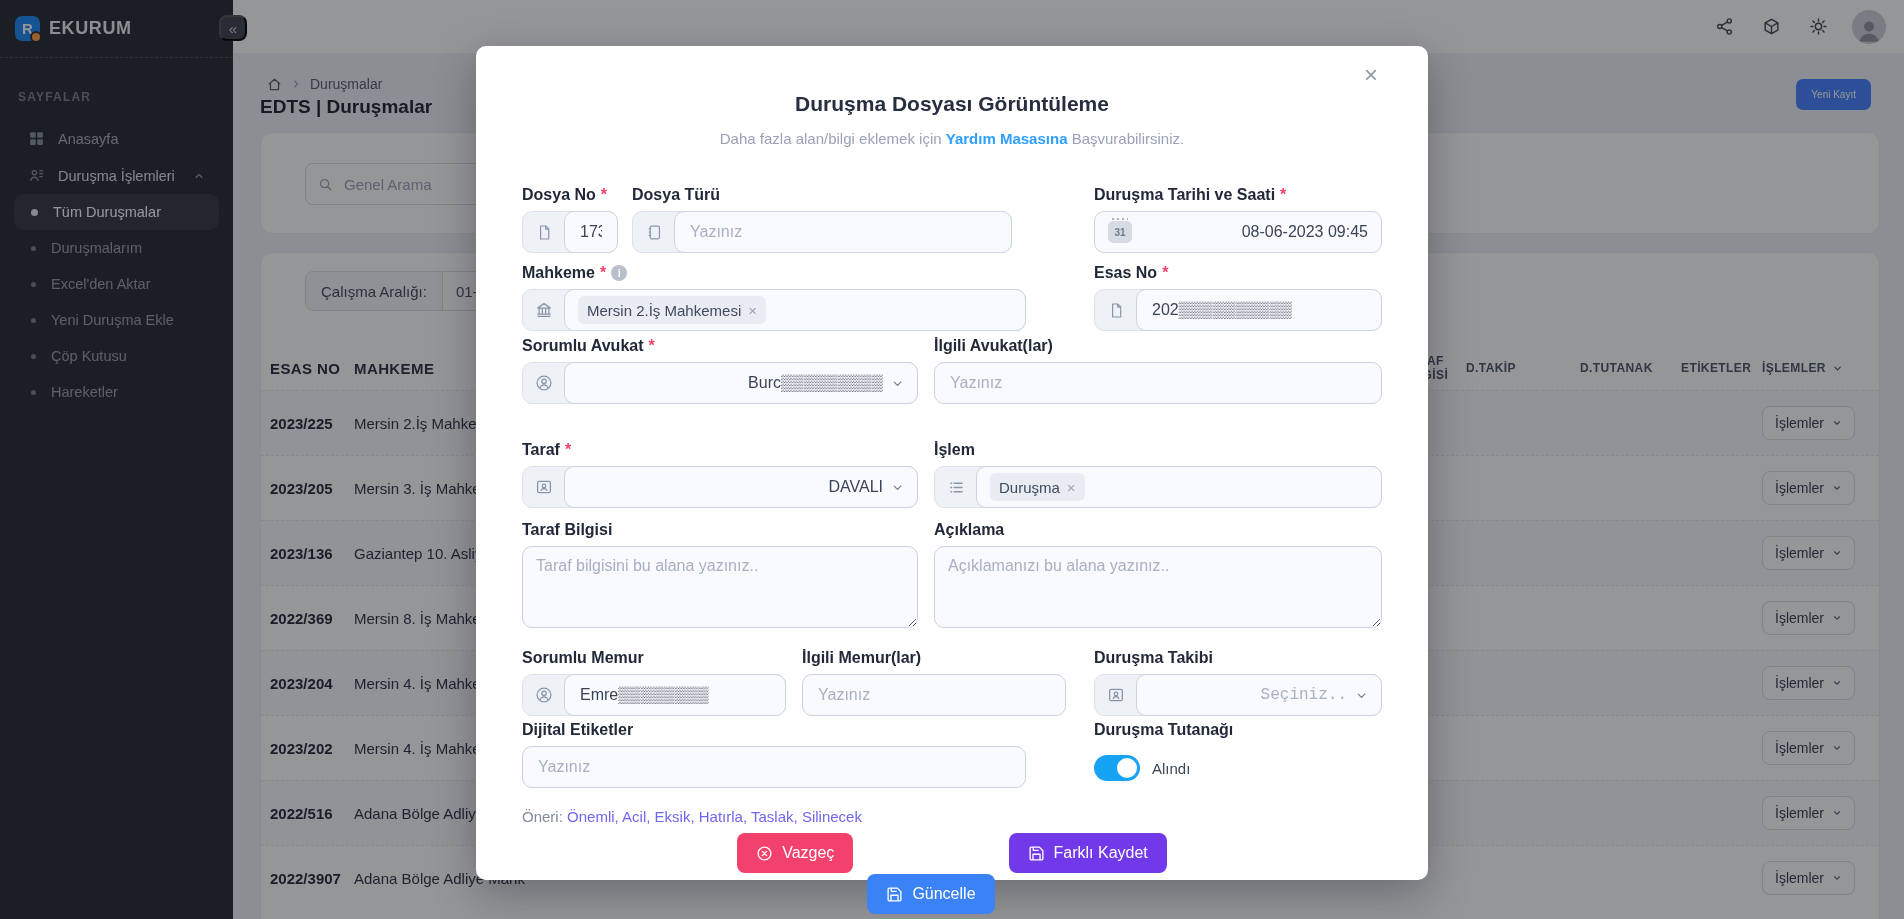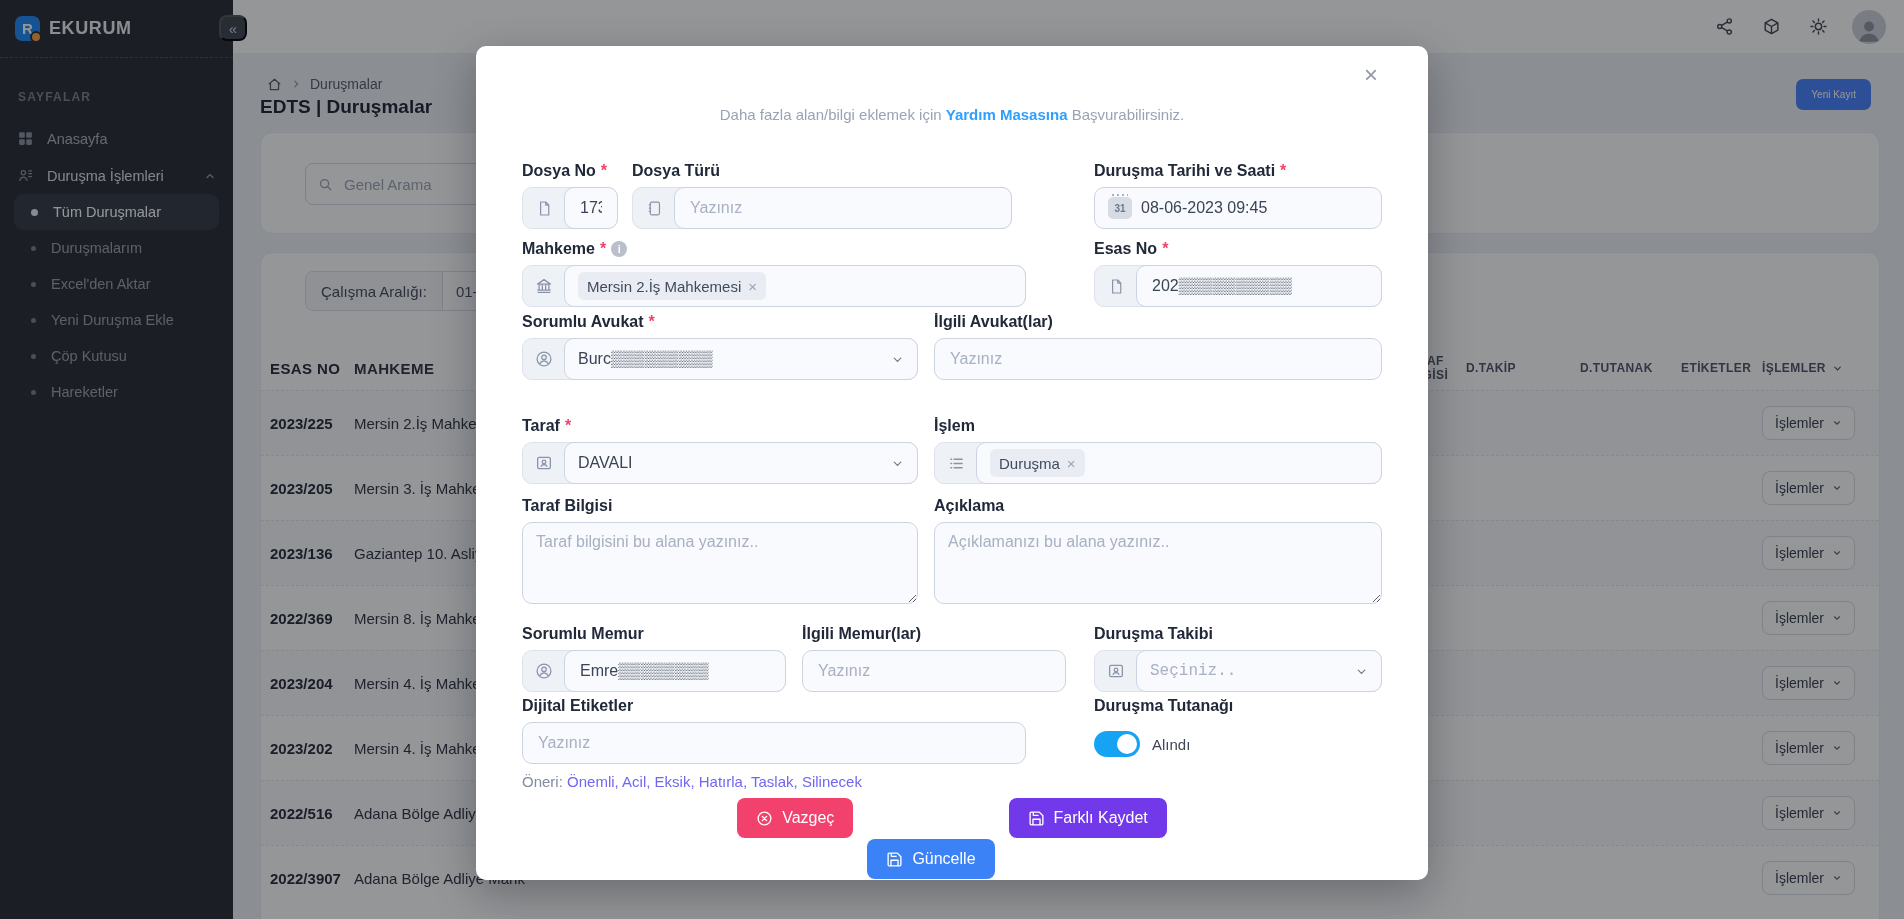--- a/index.html
+++ b/index.html
@@ -12,21 +12,21 @@
            border-bottom:1px dashed rgba(255,255,255,.16);}
   .logo-badge{width:25px;height:25px;background:#1e88f7;border-radius:7px;position:relative;
               display:flex;align-items:center;justify-content:center;color:#fff;font-weight:700;font-size:15px;}
   .logo-badge::after{content:"";position:absolute;right:-2px;bottom:-2px;width:8px;height:8px;
               background:#ff9f43;border-radius:50%;border:2px solid #262b33;}
   .brand{color:#edeff3;font-weight:700;font-size:18px;letter-spacing:.6px;margin-left:9px;}
   .collapse-btn{position:absolute;left:219px;top:15px;width:28px;height:26px;background:#3d434e;
                 border-radius:8px;color:#cdd3dd;font-size:15px;display:flex;align-items:center;
                 justify-content:center;z-index:2;}
   .sb-section{margin:32px 0 16px;padding:0 18px;color:#79808c;font-size:12px;letter-spacing:1.2px;font-weight:700;}
-  .sb-item{display:flex;align-items:center;height:37px;padding:0 17px;color:#aab0ba;font-size:14.5px;gap:13px;}
+  .sb-item{display:flex;align-items:center;height:37px;padding:0 28px;color:#aab0ba;font-size:14.5px;gap:13px;}
   .sb-item.bright{color:#dde1e7;}
   .sb-item .sb-ico{color:#8a93a0;}
   .sb-item .chev{margin-left:auto;color:#9aa1ac;}
   .sb-sub{display:flex;align-items:center;height:36px;margin:0 14px;padding:0 17px;color:#99a0ab;font-size:14.5px;gap:15px;}
   .sb-sub .dot{width:5px;height:5px;border-radius:50%;background:#79808c;flex:0 0 auto;}
   .sb-sub.active{background:#333a45;border-radius:10px;color:#ffffff;}
   .sb-sub.active .dot{width:7px;height:7px;background:#e8ebef;}
   
   .topbar{position:absolute;left:233px;right:0;top:0;height:53px;background:#ffffff;z-index:1;}
   .tb-icons{position:absolute;right:76px;top:0;height:53px;display:flex;align-items:center;gap:28px;color:#3f4550;}
@@ -81,21 +81,21 @@
   .req{color:#f2416b;font-weight:700;}
   .igroup{height:42px;background:#eef2f7;border:1px solid #dce2ec;border-radius:10px;display:flex;box-sizing:border-box;}
   .icell{flex:0 0 42px;display:flex;align-items:center;justify-content:center;color:#8a94a9;}
   .ifield{flex:1;min-width:0;background:#f8fafd;border:1px solid #ccd4e2;border-radius:10px;margin:-1px;
           display:flex;align-items:center;padding:0 13px;gap:8px;position:relative;box-sizing:content-box;}
   .sfield{height:42px;background:#f8fafd;border:1px solid #ccd4e2;border-radius:10px;display:flex;
           align-items:center;padding:0 13px;gap:9px;box-sizing:border-box;}
   .tinput{border:none;outline:none;background:transparent;width:100%;font-size:16px;color:#3b4456;
           font-family:"Liberation Sans",sans-serif;}
   .tinput::placeholder{color:#a8b0c2;}
-  .selval{font-size:16px;color:#3b4456;flex:1;white-space:nowrap;overflow:hidden;}
+  .selval{font-size:16px;color:#3b4456;flex:1;white-space:nowrap;overflow:hidden;text-align:right;}
   .selchev{color:#717c90;flex:0 0 auto;}
   .tag{height:28px;background:#e9edf3;border-radius:6px;display:inline-flex;align-items:center;
        padding:0 9px;font-size:15px;color:#404a5e;gap:7px;white-space:nowrap;}
   .tag .tag-x{color:#9aa3b4;font-size:15px;}
   .cal{width:24px;height:22px;background:#d6dbe4;border-radius:5px;font-size:10px;color:#6f7888;
        display:flex;align-items:center;justify-content:center;font-weight:700;flex:0 0 auto;position:relative;}
   .cal::before{content:"";position:absolute;top:-3px;left:4px;right:4px;height:2px;
        background:repeating-linear-gradient(90deg,#aab2c0 0 2px,transparent 2px 5px);}
   .ta{height:60px;background:#f8fafd;border:1px solid #ccd4e2;border-radius:10px;padding:10px 13px;
       font-size:16px;color:#3b4456;font-family:"Liberation Sans",sans-serif;resize:both;outline:none;box-sizing:content-box;}
@@ -404,20 +404,21 @@
           </span>
       </div>
     </div>
   </div>
 </div>
 
 <div class="overlay"></div>
 
 <div class="modal">
   <button class="m-close">×</button>
+  <h2 class="m-title">Duruşma Dosyası Görüntüleme</h2>
   <div class="m-sub">
     <span>Daha fazla alan/bilgi eklemek için</span>
     <a href="#">Yardım Masasına</a>
     <span>Başvurabilirsiniz.</span>
   </div>
 
   <div class="frow" style="margin-top:38px;">
     <div class="fcol" style="width:96px;">
       <span class="flabel">
         <span>Dosya No</span>
@@ -630,21 +631,21 @@
       </div>
     </div>
   </div>
 
   <div class="frow" style="margin-top:4px;">
     <div class="fcol" style="width:504px;">
       <span class="flabel">Dijital Etiketler</span>
       <div class="sfield">
           <input class="tinput" placeholder="Yazınız" style="">
         </div>
-      <div class="sugg" style="margin-top:9px;">
+      <div class="sugg" style="margin-top:20px;">
         <span>Öneri:</span>
         <span class="sug">Önemli</span><span class="sug">Acil</span><span class="sug">Eksik</span><span class="sug">Hatırla</span><span class="sug">Taslak</span><span class="sug">Silinecek</span>
       </div>
     </div>
     <div class="fcol" style="width:288px;margin-left:auto;">
       <span class="flabel">Duruşma Tutanağı</span>
       <div class="tgl-row">
         <span class="toggle">
             <span class="knob"></span>
           </span>

